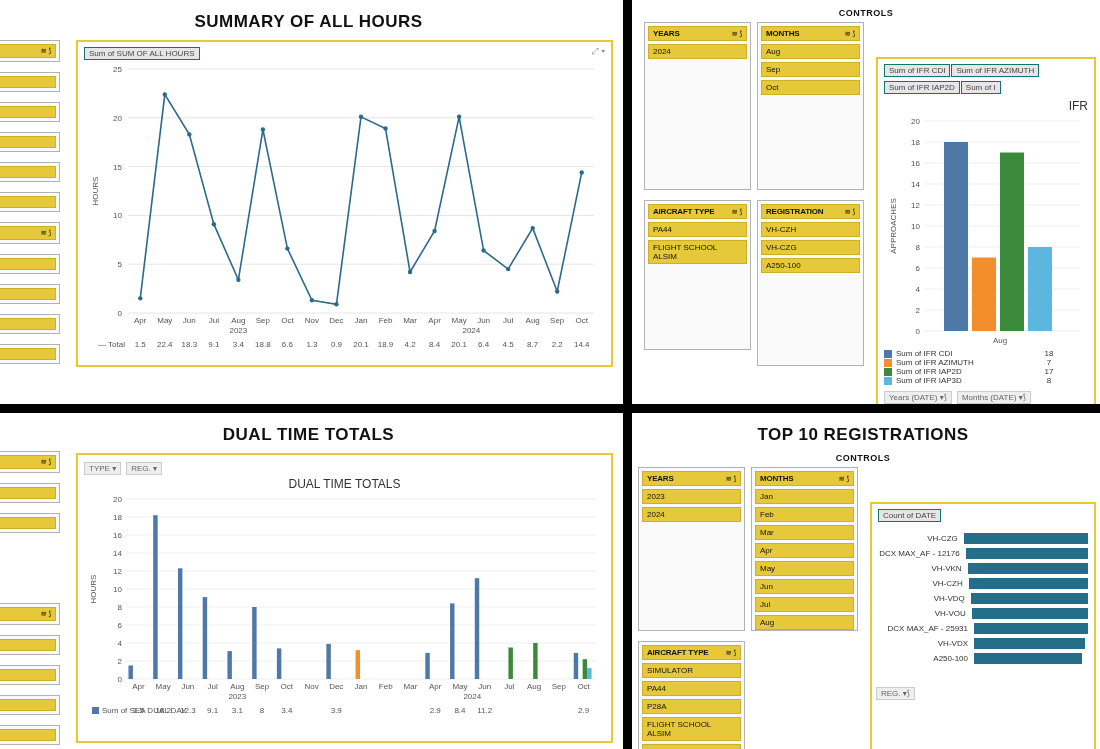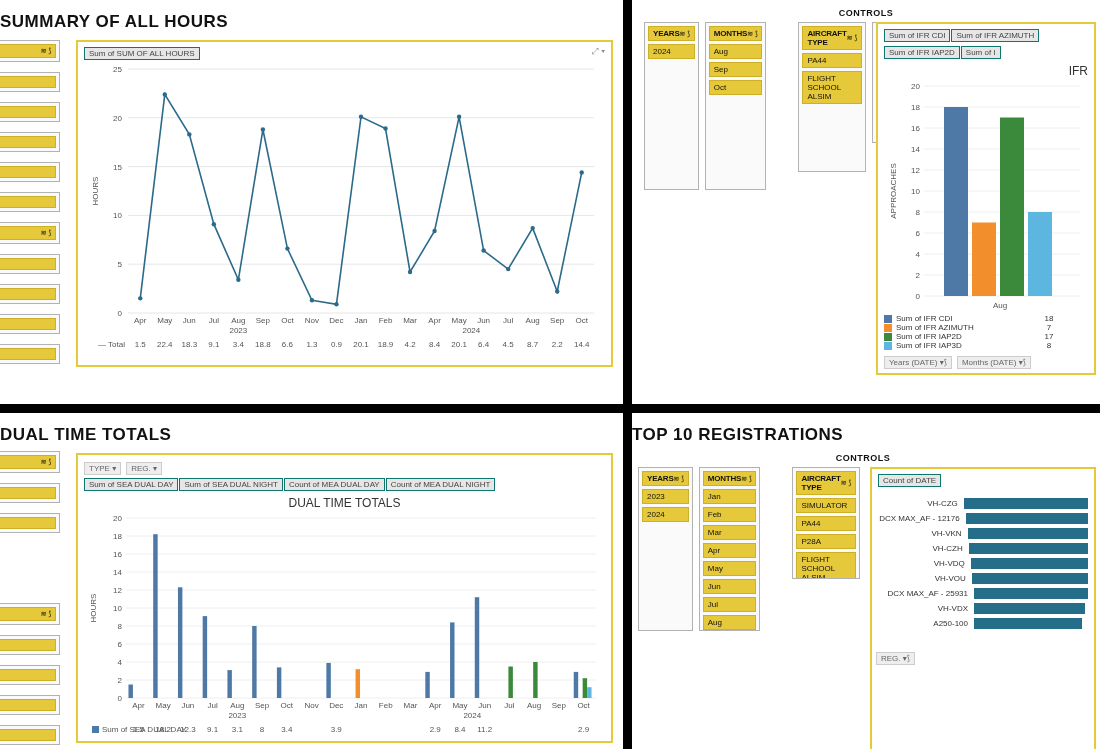--- a/index.html
+++ b/index.html
@@ -19,21 +19,21 @@
     gap: 9px;
     background: #000;
   }
   .panel {
     background: #fff;
     padding: 6px 6px 6px 0;
     position: relative;
     overflow: hidden;
   }
   .panel-title {
-    text-align: left;
+    text-align: center;
     font-weight: 800;
     font-size: 17px;
     letter-spacing: 0.5px;
     margin: 6px 0 8px;
     font-family: "Arial Black", Arial, sans-serif;
   }
   .controls-top {
     text-align: center;
     font-size: 9px;
     font-weight: 700;
@@ -75,21 +75,21 @@
     cursor: pointer;
   }
   .chart-box {
     border: 2px solid #e6c93a;
     background: #fff;
     padding: 4px 6px 4px 6px;
     margin-left: 76px;
     margin-right: 4px;
     position: relative;
   }
-  .chart-box.nr { margin-left: 10px; }
+  .chart-box.nr { margin-left: 10px; margin-top: 35px; }
   .field-chip {
     display: inline-block;
     background: #e6e6e6;
     border: 1px solid #0f766e;
     color: #444;
     font-size: 8px;
     padding: 1px 4px;
     margin: 1px 1px 3px 0;
   }
   .chart-title {
@@ -119,21 +119,21 @@
   .reg-bar-row { display:flex; align-items:center; margin: 4px 0; font-size:8px;}
   .reg-bar-label { width: 96px; text-align:right; padding-right:6px; color:#333; }
   .reg-bar { height: 11px; background:#256e8a; }
   
   .ctrl-cols {
     display:flex;
     gap:6px;
     margin: 0 6px 4px 6px;
   }
   .ctrl-col { flex:1; }
-  .ctrl-stack { display:flex; flex-direction:row; gap:20px; }
+  .ctrl-stack { display:flex; flex-direction:column; gap:6px; }
   .ctrl-panel { min-height: 60px; }
 </style>
 </head>
 <body>
 
 <div class="grid">
 
   <div class="panel">
     <div class="panel-title">SUMMARY OF ALL HOURS</div>
 
@@ -315,21 +315,21 @@
                     <span>⟆</span>
                   </span>
                 </div>
               <div id="ifr-type">
                   <div class="sl-item">PA44</div>
                   <div class="sl-item">FLIGHT SCHOOL ALSIM</div>
                 </div>
             </div>
           </div>
           <div class="ctrl-col">
-            <div class="sl ctrl-panel" style="height:121px">
+            <div class="sl ctrl-panel" style="height:166px">
               <div class="sl-head">
                   <span>REGISTRATION</span>
                   <span class="icons">
                     <span>≋</span>
                     <span>⟆</span>
                   </span>
                 </div>
               <div id="ifr-reg">
                   <div class="sl-item">VH-CZH</div>
                   <div class="sl-item">VH-CZG</div>
@@ -442,21 +442,20 @@
           <div class="sl-item" style="margin-top:0;height:12px"></div>
         </div>
       <div class="sl" style="height:20px">
           <div class="sl-item" style="margin-top:0;height:12px"></div>
         </div>
     </div>
 
     <div class="chart-box" style="height:290px;overflow:hidden">
       <span class="drop-hidden"><span>TYPE</span> ▾</span>
       <span class="drop-hidden"><span>REG.</span> ▾</span>
-      <div id="dual-chips" style="margin-top:2px"><span class="field-chip">Sum of SEA DUAL DAY</span><span class="field-chip">Sum of SEA DUAL NIGHT</span><span class="field-chip">Count of MEA DUAL DAY</span><span class="field-chip">Count of MEA DUAL NIGHT</span></div>
       <div class="chart-title">DUAL TIME TOTALS</div>
       <svg id="svg-dual" width="520" height="220">
           <line x1="42" y1="184" x2="512" y2="184" stroke="#eee"></line>
           <text x="38" y="187" text-anchor="end" class="axis-label">0</text>
           <line x1="42" y1="166" x2="512" y2="166" stroke="#eee"></line>
           <text x="38" y="169" text-anchor="end" class="axis-label">2</text>
           <line x1="42" y1="148" x2="512" y2="148" stroke="#eee"></line>
           <text x="38" y="151" text-anchor="end" class="axis-label">4</text>
           <line x1="42" y1="130" x2="512" y2="130" stroke="#eee"></line>
           <text x="38" y="133" text-anchor="end" class="axis-label">6</text>

